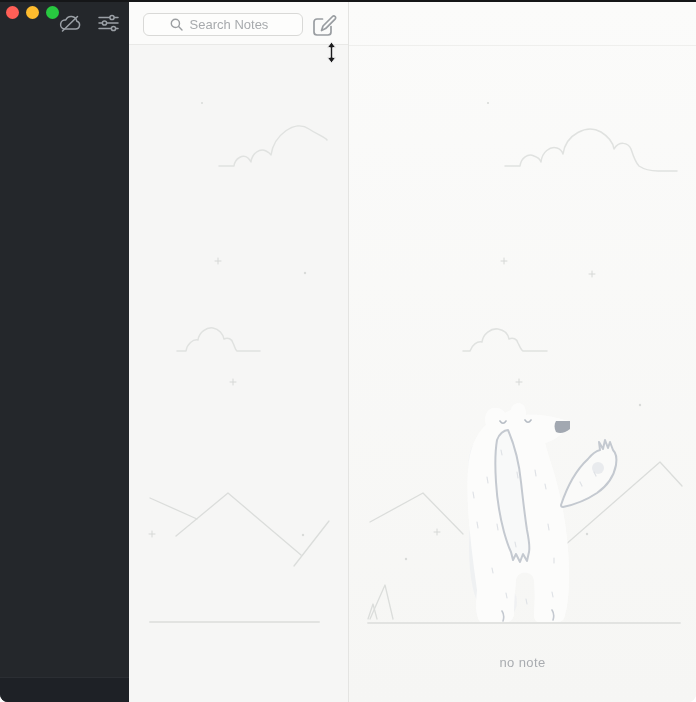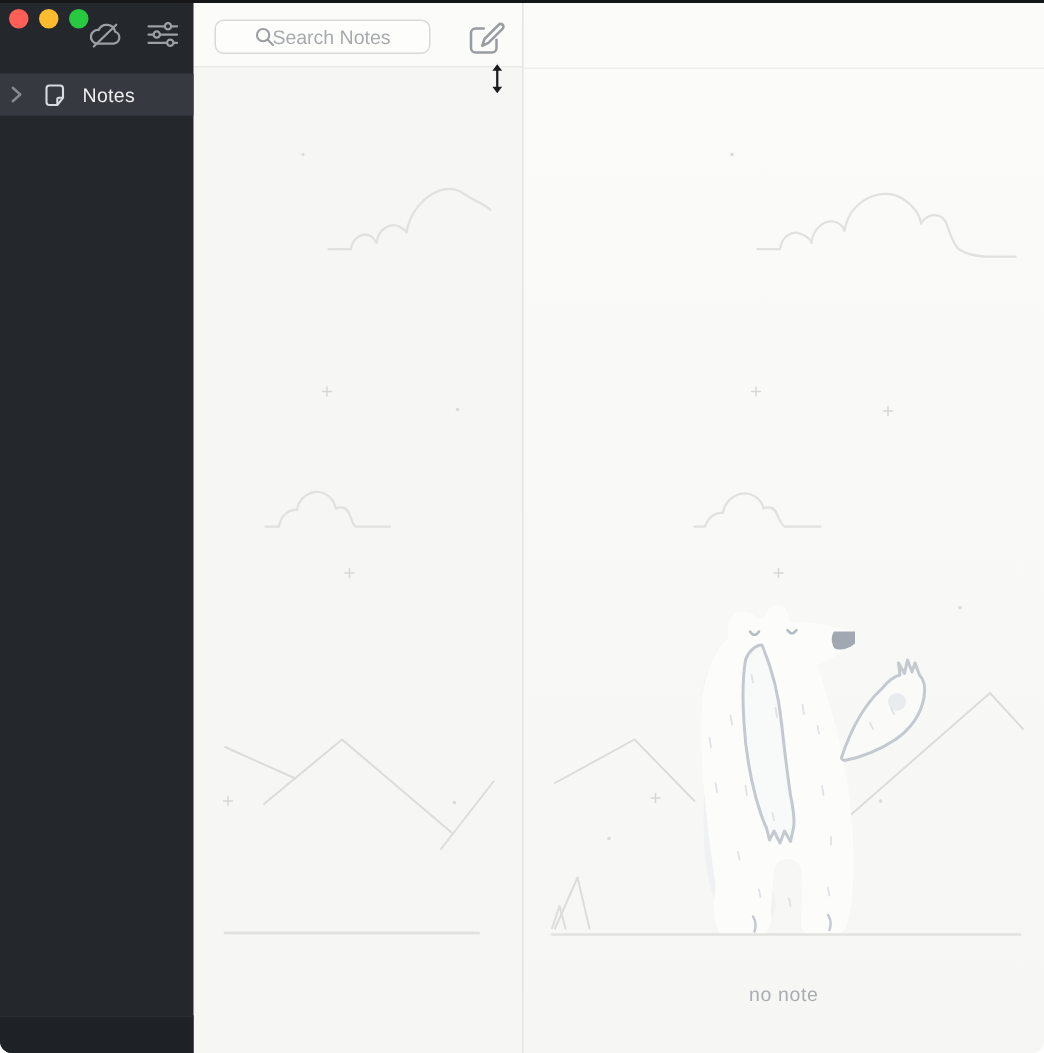--- a/index.html
+++ b/index.html
@@ -27,21 +27,21 @@
   .sb-row.selected { background:#363a40; color:#eceef0; }
   .sb-chevron { position:absolute; left:7px; top:8px; width:8px; height:12px; color:#878b90; }
   .sb-row .sb-icon { margin-left:28px; width:17px; height:17px; color:#b5b9be; flex:0 0 auto; }
   .sb-row.selected .sb-icon { color:#d7dade; }
   .sb-row .sb-label { margin-left:10px; letter-spacing:.2px; }
   .sb-footer { position:absolute; left:0; bottom:0; width:129px; height:25px; background:#1e2126; border-top:1px solid #2b2e33; }
 
   
   .list-pane { position:absolute; left:129px; top:2px; width:219px; height:700px; background:#f6f6f5; }
   .list-topbar { position:absolute; left:0; top:0; width:219px; height:43px; background:#fbfbfa; border-bottom:1px solid #e9e9e7; z-index:2; }
-  .search-box { position:absolute; left:14px; top:11px; width:144px; height:23px; }
+  .search-box { position:absolute; left:14px; top:11px; width:160px; height:23px; }
   .search-box input {
     width:100%; height:100%; border:1px solid #d9d9d7; border-radius:6px; background:#fdfdfc;
     font-family:"Liberation Sans", sans-serif; font-size:13px; color:#555; text-align:center; padding:0 8px 0 20px; outline:none;
   }
   .search-box input::placeholder { color:#a7aaad; opacity:1; }
   .search-glass { position:absolute; left:27px; top:5px; width:13px; height:13px; color:#9b9ea1; pointer-events:none; }
   .compose-btn { position:absolute; left:180px; top:9px; width:30px; height:28px; display:flex; align-items:center; justify-content:center; color:#999da1; cursor:default; }
   .list-illus { position:absolute; left:0; top:0; width:219px; height:700px; }
 
   
@@ -87,34 +87,20 @@
             <line x1="2" y1="10" x2="21" y2="10"></line>
               <circle cx="7.5" cy="10" r="2.1" fill="#24272b"></circle>
             <line x1="2" y1="15.5" x2="21" y2="15.5"></line>
               <circle cx="16.5" cy="15.5" r="2.1" fill="#24272b"></circle>
           </svg>
         </span>
       </div>
     </div>
 
     <div class="sb-nav">
-      <div class="sb-row selected">
-        <span class="sb-chevron">
-          <svg width="8" height="12" viewBox="0 0 8 12" fill="none" stroke="currentColor" stroke-width="1.6" stroke-linecap="round" stroke-linejoin="round">
-              <path d="M1.5 1.5 L6.5 6 L1.5 10.5"></path>
-            </svg>
-        </span>
-        <span class="sb-icon">
-          <svg width="17" height="17" viewBox="0 0 17 17" fill="none" stroke="currentColor" stroke-width="1.4" stroke-linejoin="round">
-            <path d="M5 2 h7 a2 2 0 0 1 2 2 v6.2 L10.2 15 H5 a2 2 0 0 1 -2 -2 V4 a2 2 0 0 1 2 -2 Z"></path>
-            <path d="M14 10.2 h-2.8 a1 1 0 0 0 -1 1 V15"></path>
-          </svg>
-        </span>
-        <span class="sb-label">Notes</span>
-      </div>
     </div>
     <div class="sb-footer"></div>
   </div>
 
   <div class="list-pane">
 
     <svg class="list-illus" viewBox="0 0 219 700" fill="none">
       <g stroke="#d6d8d6" stroke-width="1" stroke-linecap="round">
         <circle cx="73" cy="101" r="1" fill="#d9dbd9" stroke="none"></circle>
         <path d="M89 256 v6 M86 259 h6"></path>

